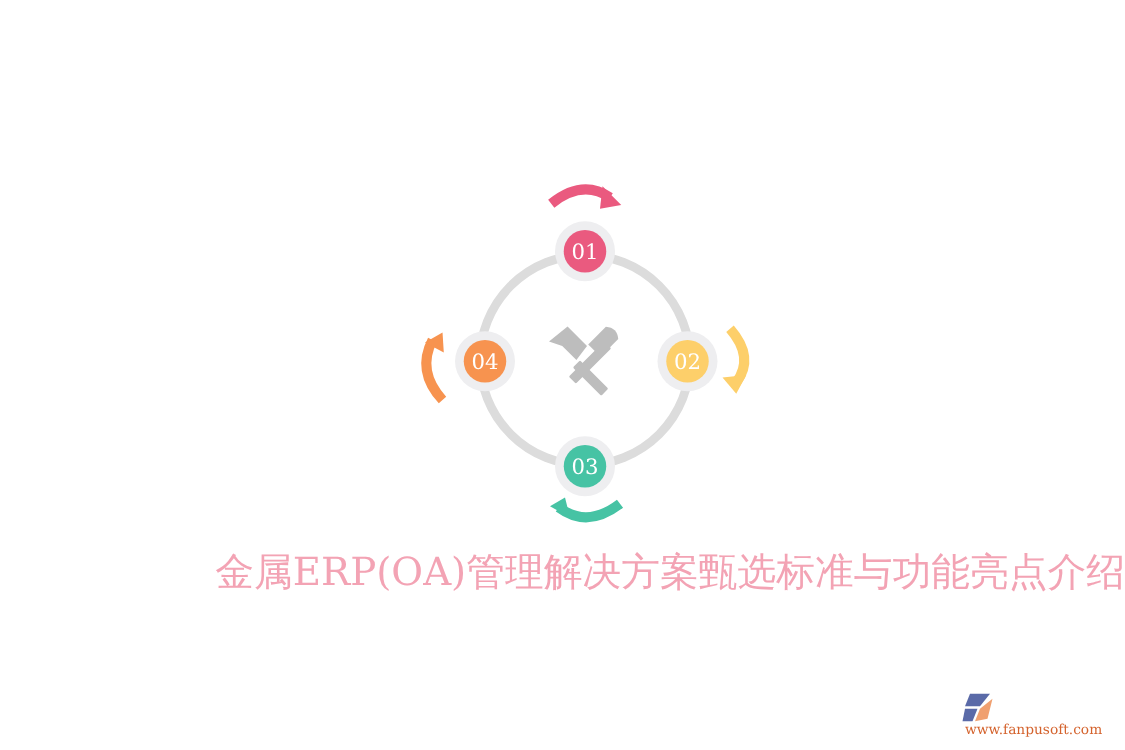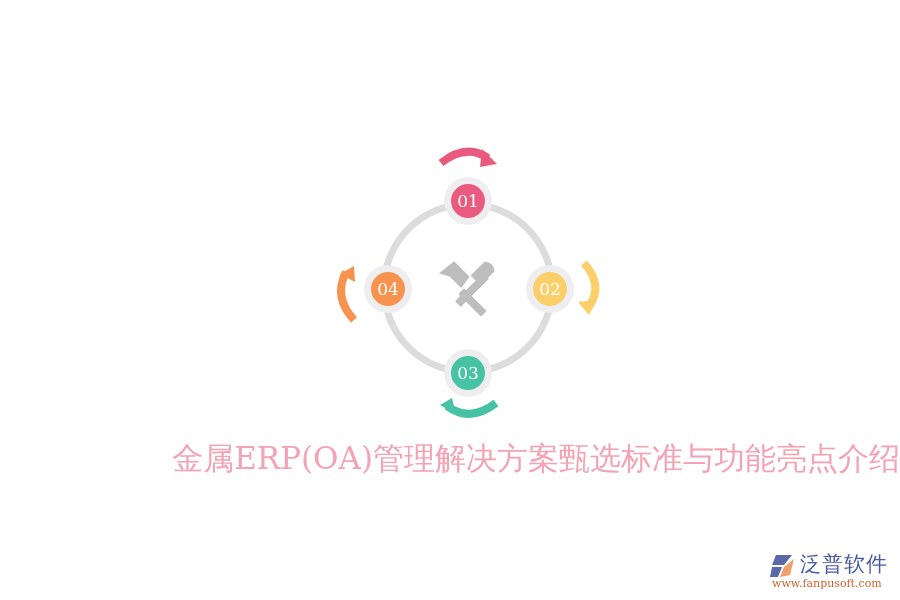--- a/index.html
+++ b/index.html
@@ -78,15 +78,14 @@
 </svg>
 
 <div class="title" style="color:#f3a3b4;">金属ERP(OA)管理解决方案甄选标准与功能亮点介绍</div>
 
 <div class="logo">
   <svg width="30" height="26" viewBox="0 0 30 26" style="position:absolute;left:0;top:2px;">
     <path d="M 8 2 L 24 2 L 16 12 L 4 12 Z" fill="#5a6aa8"></path>
     <path d="M 4 14 L 14 14 L 10 24 L 2 24 Z" fill="#5a6aa8"></path>
     <path d="M 16 14 L 26 6 L 22 22 L 12 24 Z" fill="#f0a070"></path>
   </svg>
-  <div class="logo-name" style="color:#4a5aa8;">泛普软件</div>
   <div class="logo-url" style="color:#d4622c;">www.fanpusoft.com</div>
 </div>
 
 </body></html>

